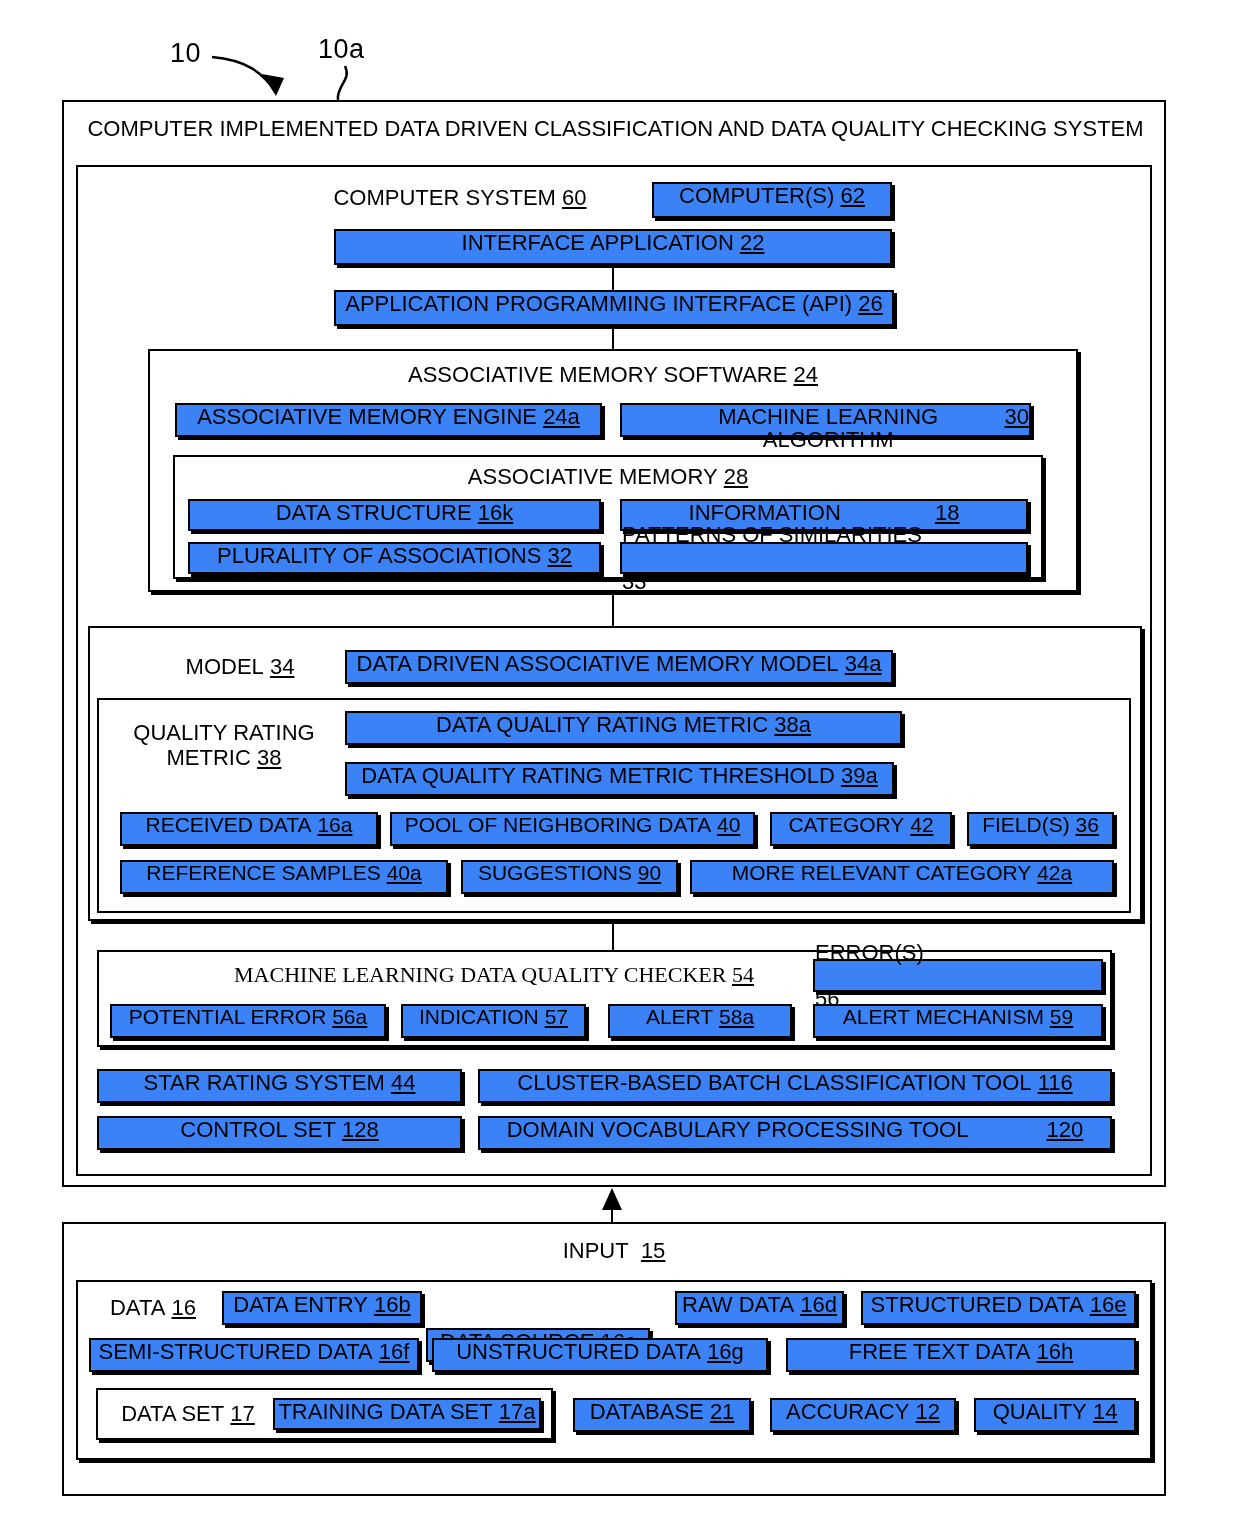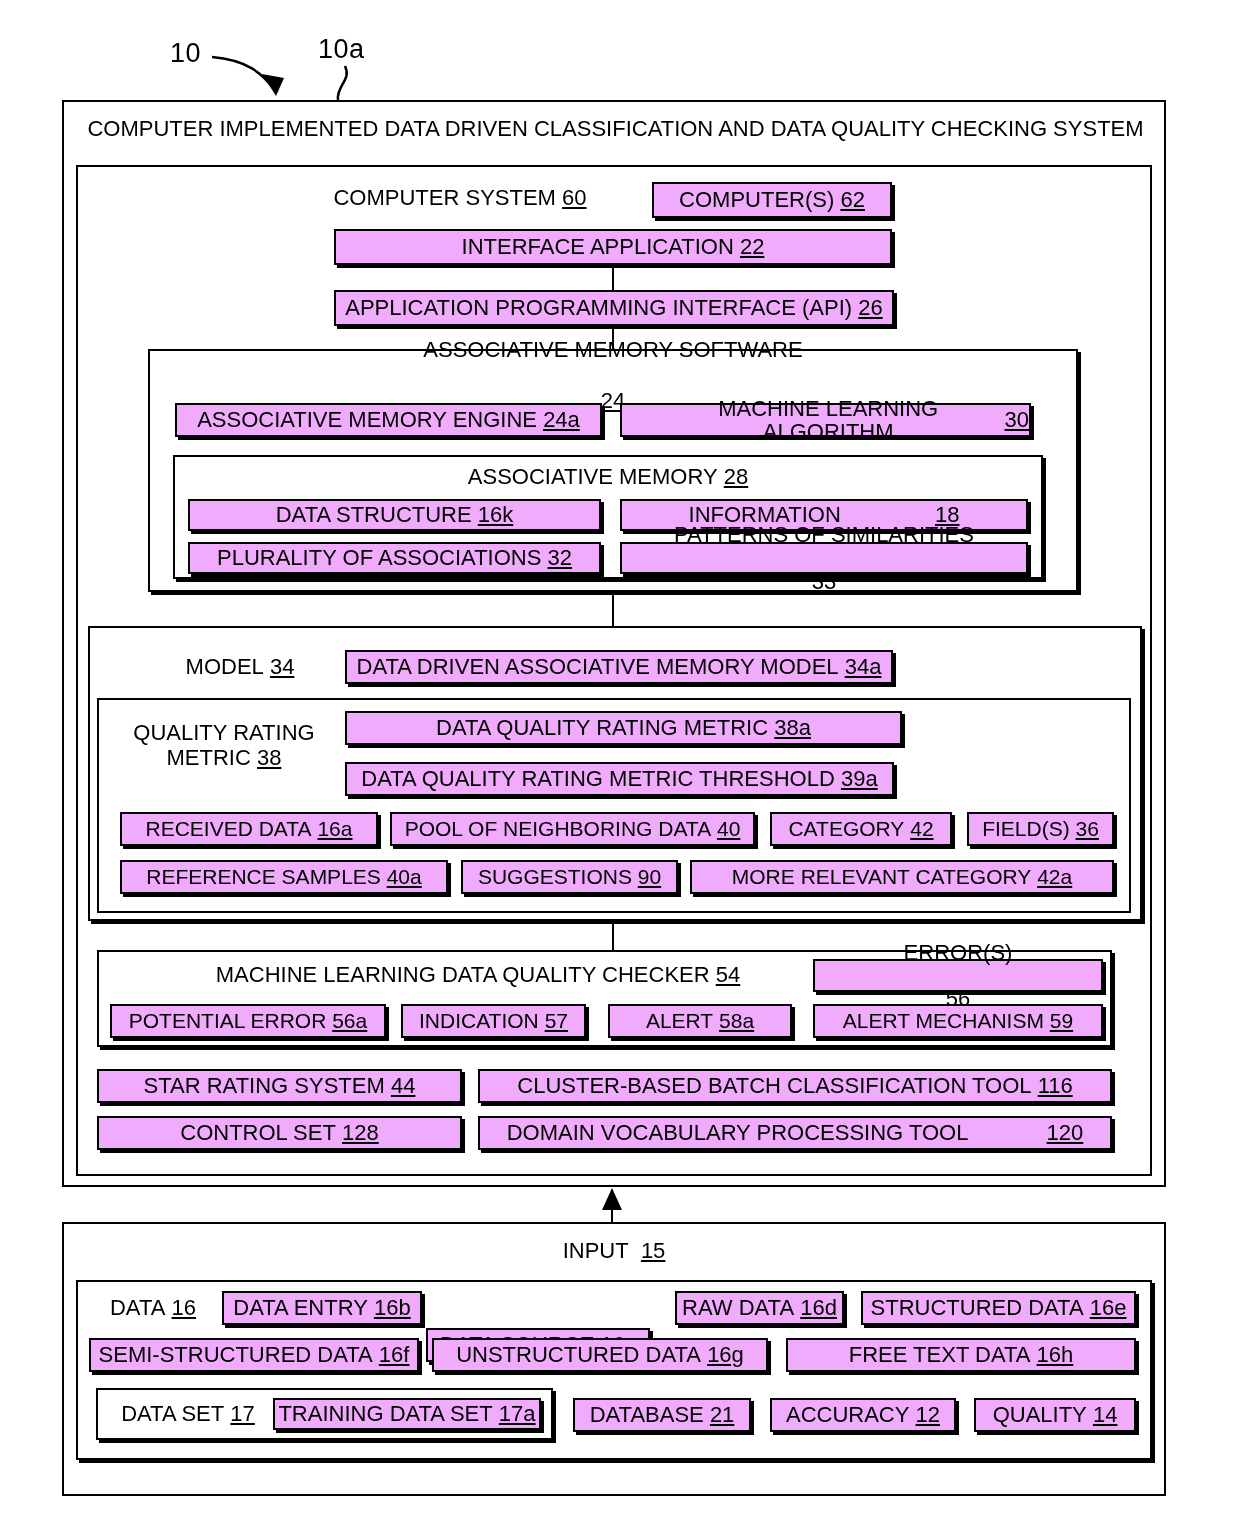--- a/index.html
+++ b/index.html
@@ -18,23 +18,23 @@
     height: 1528px;
     background: #ffffff;
     overflow: hidden;
   }
 
   
   .box {
     position: absolute;
     box-sizing: border-box;
     border: 2px solid #000;
-    background: #f0abfc;
+    background: #3b82f6;
     display: flex;
-    align-items: center;
+    align-items: flex-start;
     justify-content: center;
     text-align: center;
     line-height: 1.05;
   }
   
   .shadow {
     box-shadow: 3px 3px 0 0 #000;
   }
   .outer {
     border: 2px solid #000;
@@ -129,21 +129,21 @@
   <div class="vline" style="left:612px; top:265px; height:25px;"></div>
 
   <div class="box shadow t21" style="left:334px; top:290px; width:560px; height:36px;">
     <span>APPLICATION PROGRAMMING INTERFACE (API)</span>&nbsp;<span class="ref">26</span>
   </div>
 
   <div class="vline" style="left:612px; top:326px; height:23px;"></div>
 
   <div class="group shadow" style="left:148px; top:349px; width:930px; height:243px;"></div>
 
-  <div class="plain t21" style="left:160px; top:360px; width:906px; height:30px;flex-direction:column;">
+  <div class="plain t21" style="left:160px; top:360px; width:906px; height:30px;">
     <span>ASSOCIATIVE MEMORY SOFTWARE</span>&nbsp;<span class="ref">24</span>
   </div>
 
   <div class="box shadow t21" style="left:175px; top:403px; width:427px; height:34px;">
     <span>ASSOCIATIVE MEMORY ENGINE</span>&nbsp;<span class="ref">24a</span>
   </div>
 
   <div class="box shadow t21" style="left:620px; top:403px; width:411px; height:34px;padding-left:36px;">
     <span>MACHINE LEARNING ALGORITHM</span>&nbsp;<span class="ref">30</span>
   </div>
@@ -213,21 +213,21 @@
     <span>SUGGESTIONS</span>&nbsp;<span class="ref">90</span>
   </div>
   <div class="box shadow t20" style="left:690px; top:860px; width:424px; height:34px;">
     <span>MORE RELEVANT CATEGORY</span>&nbsp;<span class="ref">42a</span>
   </div>
 
   <div class="vline" style="left:612px; top:921px; height:29px;"></div>
 
   <div class="group shadow" style="left:97px; top:950px; width:1015px; height:97px;"></div>
 
-  <div class="plain t21" style="left:196px; top:958px; width:564px; height:34px;">
+  <div class="plain t21" style="left:212px; top:958px; width:564px; height:34px;font-family:Liberation Serif, serif;">
     <span>MACHINE LEARNING DATA QUALITY CHECKER</span>&nbsp;<span class="ref">54</span>
   </div>
 
   <div class="box shadow t21" style="left:813px; top:959px; width:290px; height:33px;flex-direction:column;">
     <span>ERROR(S)</span>&nbsp;<span class="ref">56</span>
   </div>
 
   <div class="box shadow t20" style="left:110px; top:1004px; width:276px; height:34px;">
     <span>POTENTIAL ERROR</span>&nbsp;<span class="ref">56a</span>
   </div>

